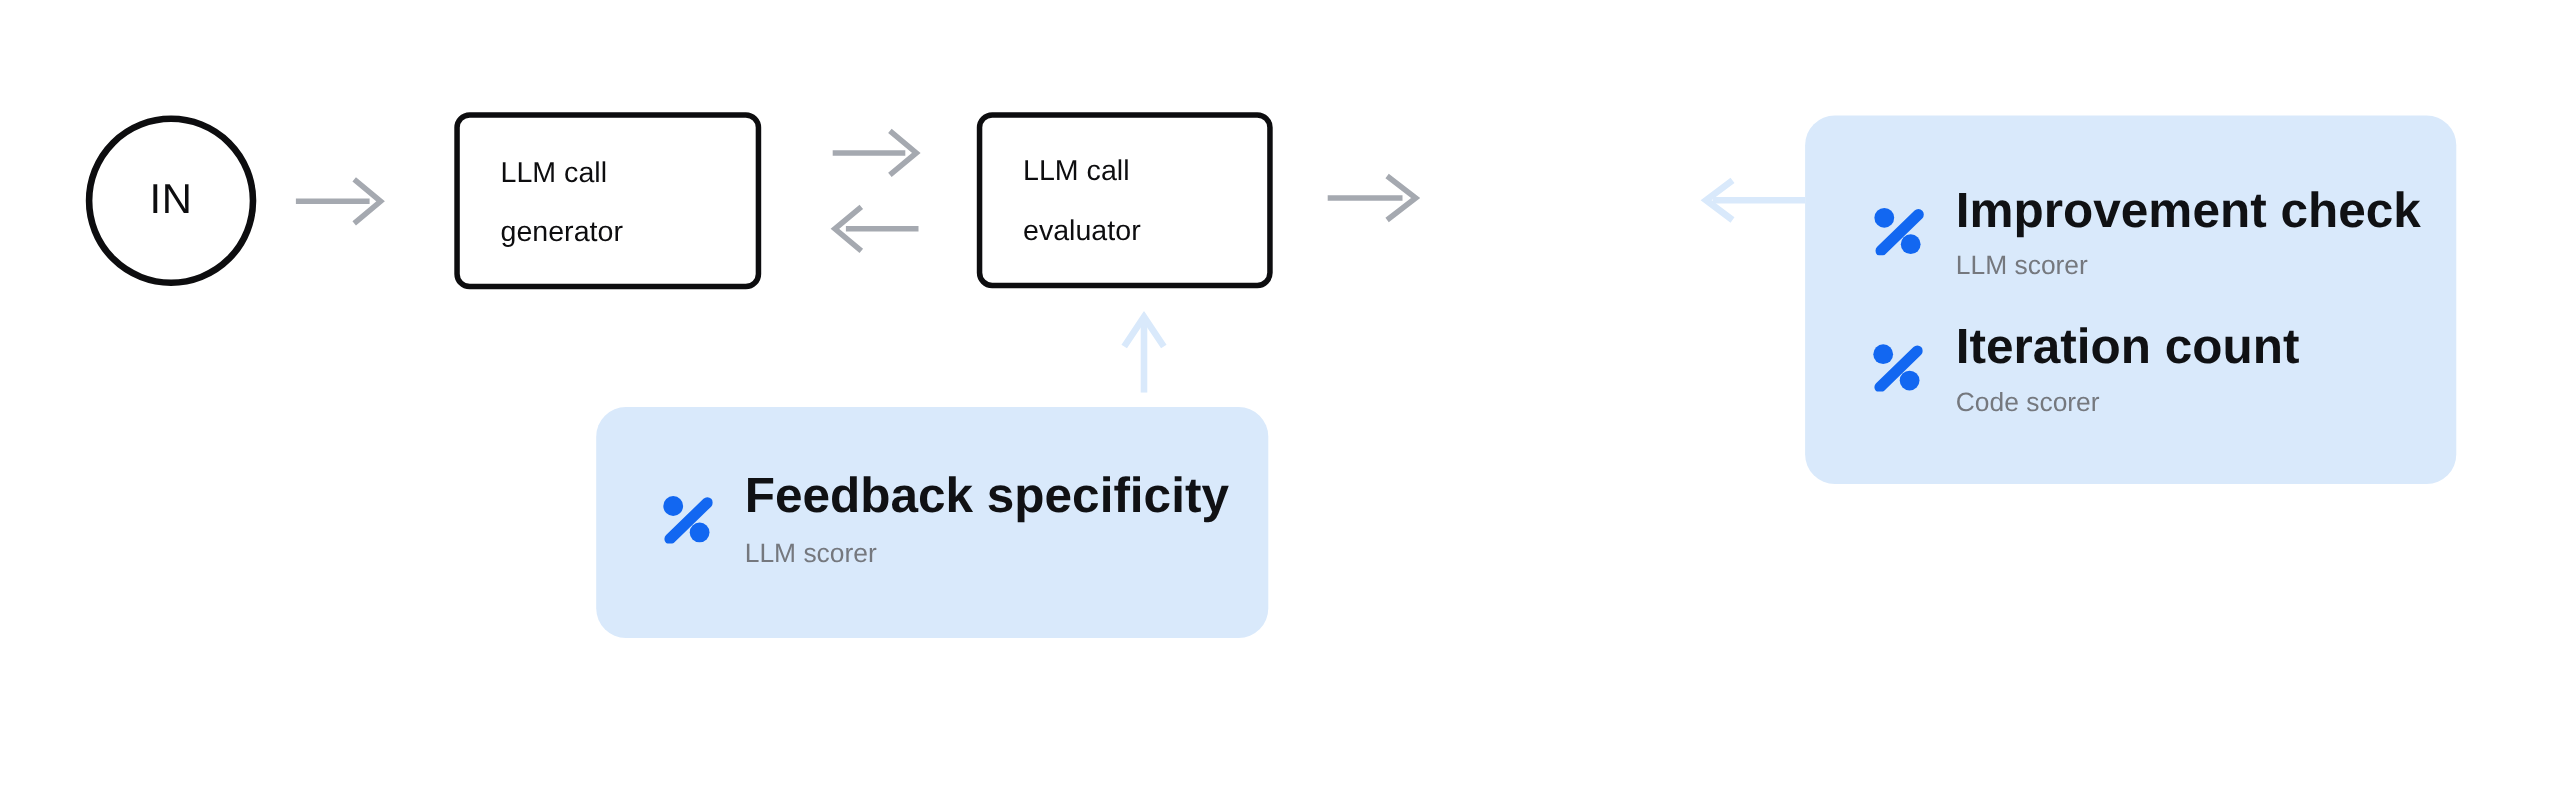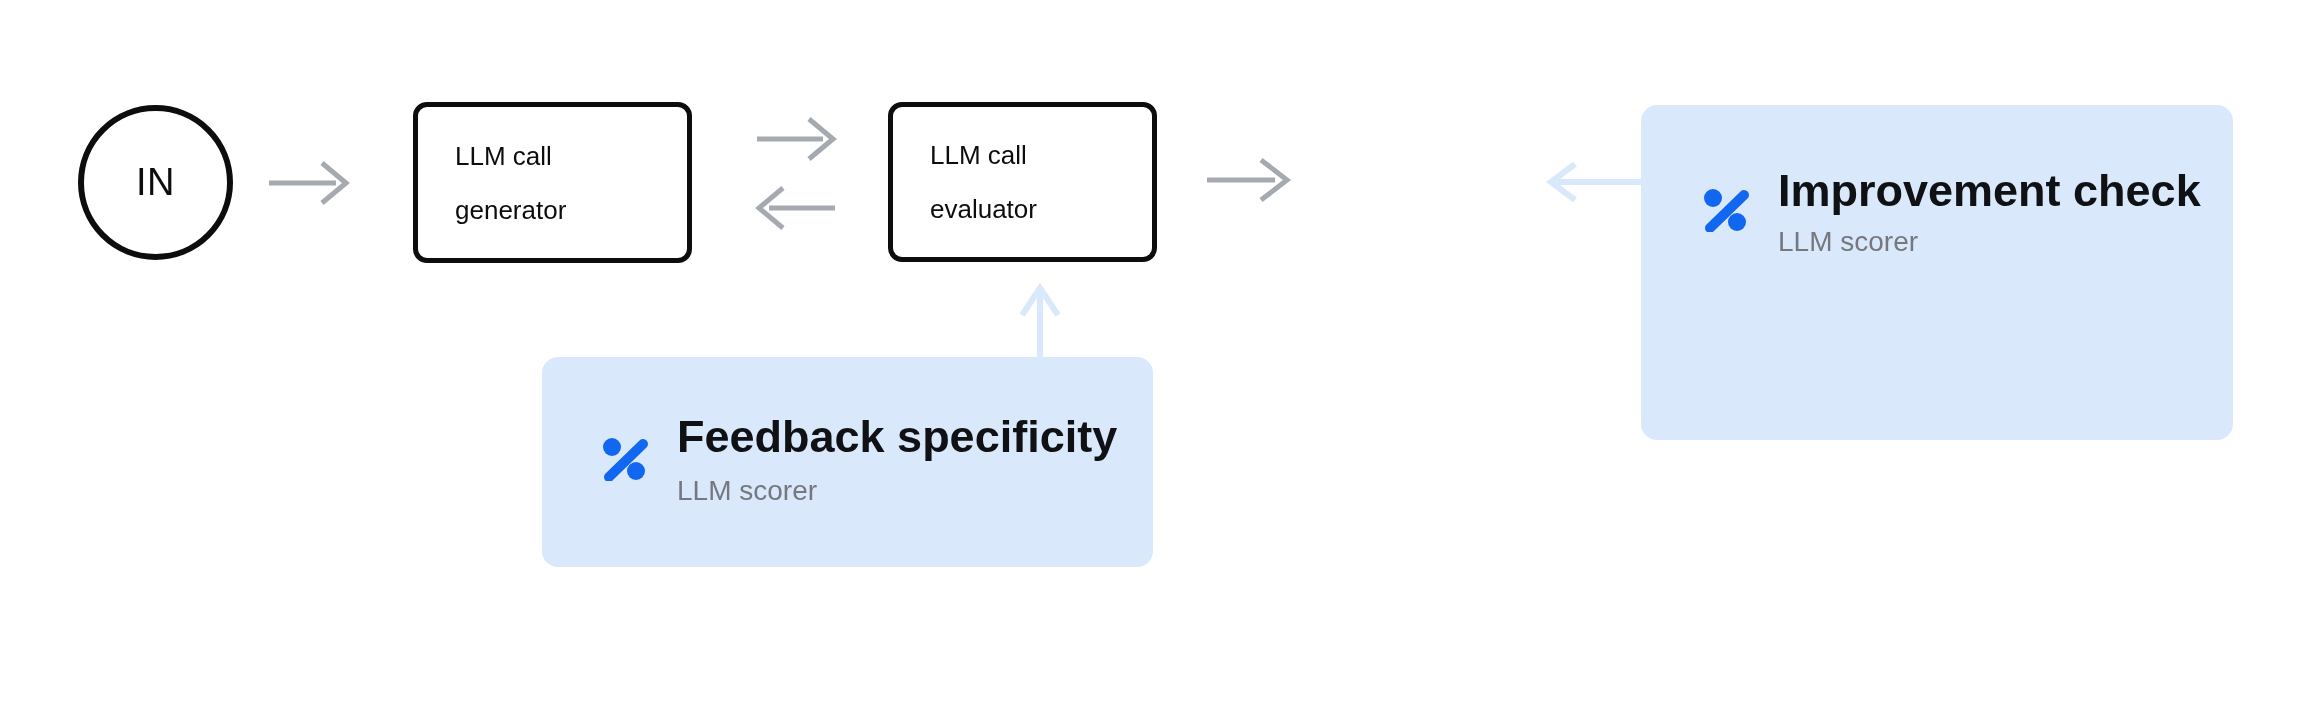--- a/index.html
+++ b/index.html
@@ -52,40 +52,40 @@
 
   
   .arrow { position: absolute; }
   .stroke-gray { stroke: var(--arrow-gray, #a5a9b0); fill: none; }
   .stroke-pale { stroke: var(--arrow-pale, #d9e9fb); fill: none; }
 
   
   .card {
     position: absolute;
     background: var(--card-bg, #d9e9fb);
-    border-radius: 16px;
+    border-radius: 27px;
   }
-  #evaluator-scorers-card { left: 542px;  top: 357px; width: 611px; height: 210px; }
+  #evaluator-scorers-card { left: 542px;  top: 370px; width: 611px; height: 210px; }
   #output-scorers-card    { left: 1641px; top: 105px; width: 592px; height: 335px; }
 
   .scorer-row { position: absolute; left: 0; right: 0; }
   .scorer-icon { position: absolute; width: 46px; height: 44px; }
   .scorer-icon .blue-fill  { fill: var(--scorer-blue, #1267f1); }
   .scorer-icon .blue-line  { stroke: var(--scorer-blue, #1267f1); }
   .scorer-title {
     position: absolute;
     font-size: 45px;
     font-weight: 600;
     line-height: 45px;
     color: var(--title-text, #101114);
     white-space: nowrap;
   }
   .scorer-sub {
     position: absolute;
-    font-size: 28px;
+    font-size: 24px;
     font-weight: 400;
     line-height: 30px;
     color: var(--subtitle-text, #75787e);
     white-space: nowrap;
   }
 </style>
 </head>
 <body>
 
 <div class="canvas">
@@ -150,15 +150,24 @@
   <div class="card" id="output-scorers-card">
     <div class="scorer-row" style="top:63px; height:120px;">
       <svg class="scorer-icon" style="left:62px; top:20px;" viewBox="0 0 46 44">
         <circle class="blue-fill" cx="10" cy="10" r="9"></circle>
         <circle class="blue-fill" cx="34" cy="34" r="9"></circle>
         <line class="blue-line" x1="7" y1="40" x2="41" y2="7" stroke-width="10" stroke-linecap="round"></line>
       </svg>
       <div class="scorer-title" style="left:137px; top:0;">Improvement check</div>
       <div class="scorer-sub" style="left:137px; top:59px;">LLM scorer</div>
     </div>
+    <div class="scorer-row" style="top:187px; height:120px;">
+      <svg class="scorer-icon" style="left:61px; top:20px;" viewBox="0 0 46 44">
+        <circle class="blue-fill" cx="10" cy="10" r="9"></circle>
+        <circle class="blue-fill" cx="34" cy="34" r="9"></circle>
+        <line class="blue-line" x1="7" y1="40" x2="41" y2="7" stroke-width="10" stroke-linecap="round"></line>
+      </svg>
+      <div class="scorer-title" style="left:137px; top:0;">Iteration count</div>
+      <div class="scorer-sub" style="left:137px; top:60px;">Code scorer</div>
+    </div>
   </div>
 
 </div>
 
 </body></html>

